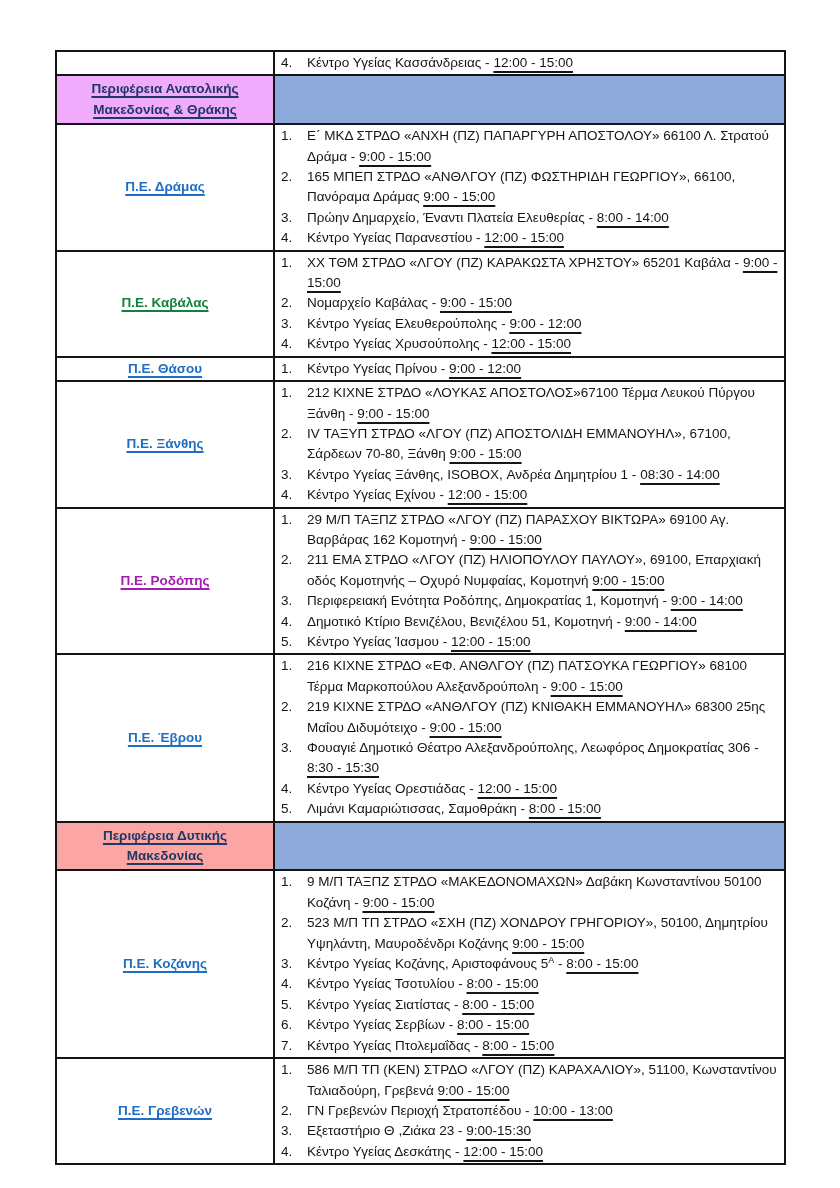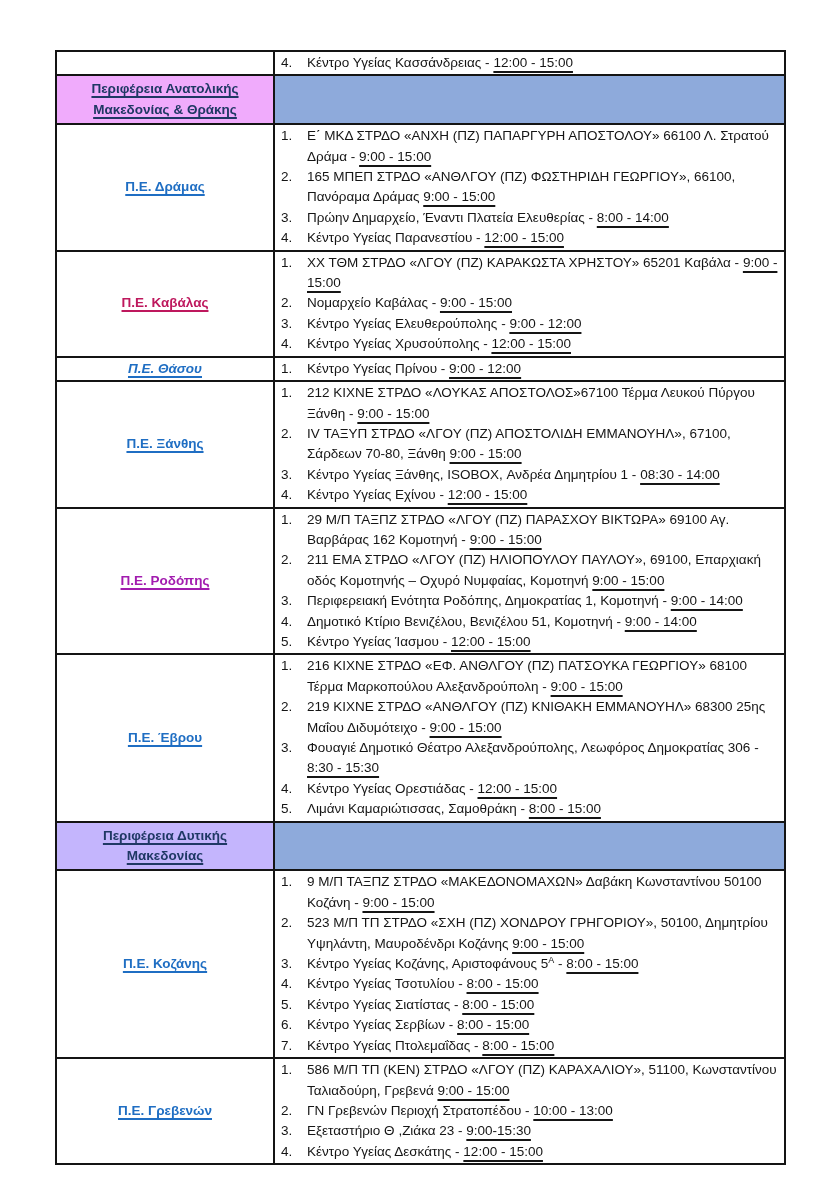--- a/index.html
+++ b/index.html
@@ -110,42 +110,42 @@
               <span class="num">3.</span>
               <span class="txt"><span>Πρώην Δημαρχείο, Έναντι Πλατεία Ελευθερίας - </span><span class="u">8:00 - 14:00</span></span>
             </div>
             <div class="item">
               <span class="num">4.</span>
               <span class="txt"><span>Κέντρο Υγείας Παρανεστίου - </span><span class="u">12:00 - 15:00</span></span>
             </div>
           </td>
         </tr>
         <tr>
-          <td class="col-label"><span class="unit-link" style="color: #be185d;">Π.Ε. Καβάλας</span></td>
+          <td class="col-label"><span class="unit-link" style="color: #15803d;">Π.Ε. Καβάλας</span></td>
           <td class="col-entries">
             <div class="item">
               <span class="num">1.</span>
               <span class="txt"><span>ΧΧ ΤΘΜ ΣΤΡΔΟ «ΛΓΟΥ (ΠΖ) ΚΑΡΑΚΩΣΤΑ ΧΡΗΣΤΟΥ» 65201 Καβάλα - </span><span class="u">9:00 - 15:00</span></span>
             </div>
             <div class="item">
               <span class="num">2.</span>
               <span class="txt"><span>Νομαρχείο Καβάλας - </span><span class="u">9:00 - 15:00</span></span>
             </div>
             <div class="item">
               <span class="num">3.</span>
               <span class="txt"><span>Κέντρο Υγείας Ελευθερούπολης - </span><span class="u">9:00 - 12:00</span></span>
             </div>
             <div class="item">
               <span class="num">4.</span>
               <span class="txt"><span>Κέντρο Υγείας Χρυσούπολης - </span><span class="u">12:00 - 15:00</span></span>
             </div>
           </td>
         </tr>
         <tr>
-          <td class="col-label"><span class="unit-link" style="color: rgb(31, 110, 195); font-style: italic;">Π.Ε. Θάσου</span></td>
+          <td class="col-label"><span class="unit-link" style="color: rgb(31, 110, 195);">Π.Ε. Θάσου</span></td>
           <td class="col-entries">
             <div class="item">
               <span class="num">1.</span>
               <span class="txt"><span>Κέντρο Υγείας Πρίνου - </span><span class="u">9:00 - 12:00</span></span>
             </div>
           </td>
         </tr>
         <tr>
           <td class="col-label"><span class="unit-link" style="color: rgb(31, 110, 195);">Π.Ε. Ξάνθης</span></td>
           <td class="col-entries">
@@ -211,21 +211,21 @@
               <span class="num">4.</span>
               <span class="txt"><span>Κέντρο Υγείας Ορεστιάδας - </span><span class="u">12:00 - 15:00</span></span>
             </div>
             <div class="item">
               <span class="num">5.</span>
               <span class="txt"><span>Λιμάνι Καμαριώτισσας, Σαμοθράκη - </span><span class="u">8:00 - 15:00</span></span>
             </div>
           </td>
         </tr>
         <tr class="region-header">
-          <td class="col-label" style="background: #c4b5fd;"><span class="region-label" style="color: rgb(31, 56, 100);">Περιφέρεια Δυτικής Μακεδονίας</span></td>
+          <td class="col-label" style="background: #fca5a5;"><span class="region-label" style="color: rgb(31, 56, 100);">Περιφέρεια Δυτικής Μακεδονίας</span></td>
           <td class="col-entries" style="background: rgb(142, 170, 219);"></td>
         </tr>
         <tr>
           <td class="col-label"><span class="unit-link" style="color: rgb(31, 110, 195);">Π.Ε. Κοζάνης</span></td>
           <td class="col-entries">
             <div class="item">
               <span class="num">1.</span>
               <span class="txt"><span>9 Μ/Π ΤΑΞΠΖ ΣΤΡΔΟ «ΜΑΚΕΔΟΝΟΜΑΧΩΝ» Δαβάκη Κωνσταντίνου 50100 Κοζάνη - </span><span class="u">9:00 - 15:00</span></span>
             </div>
             <div class="item">

